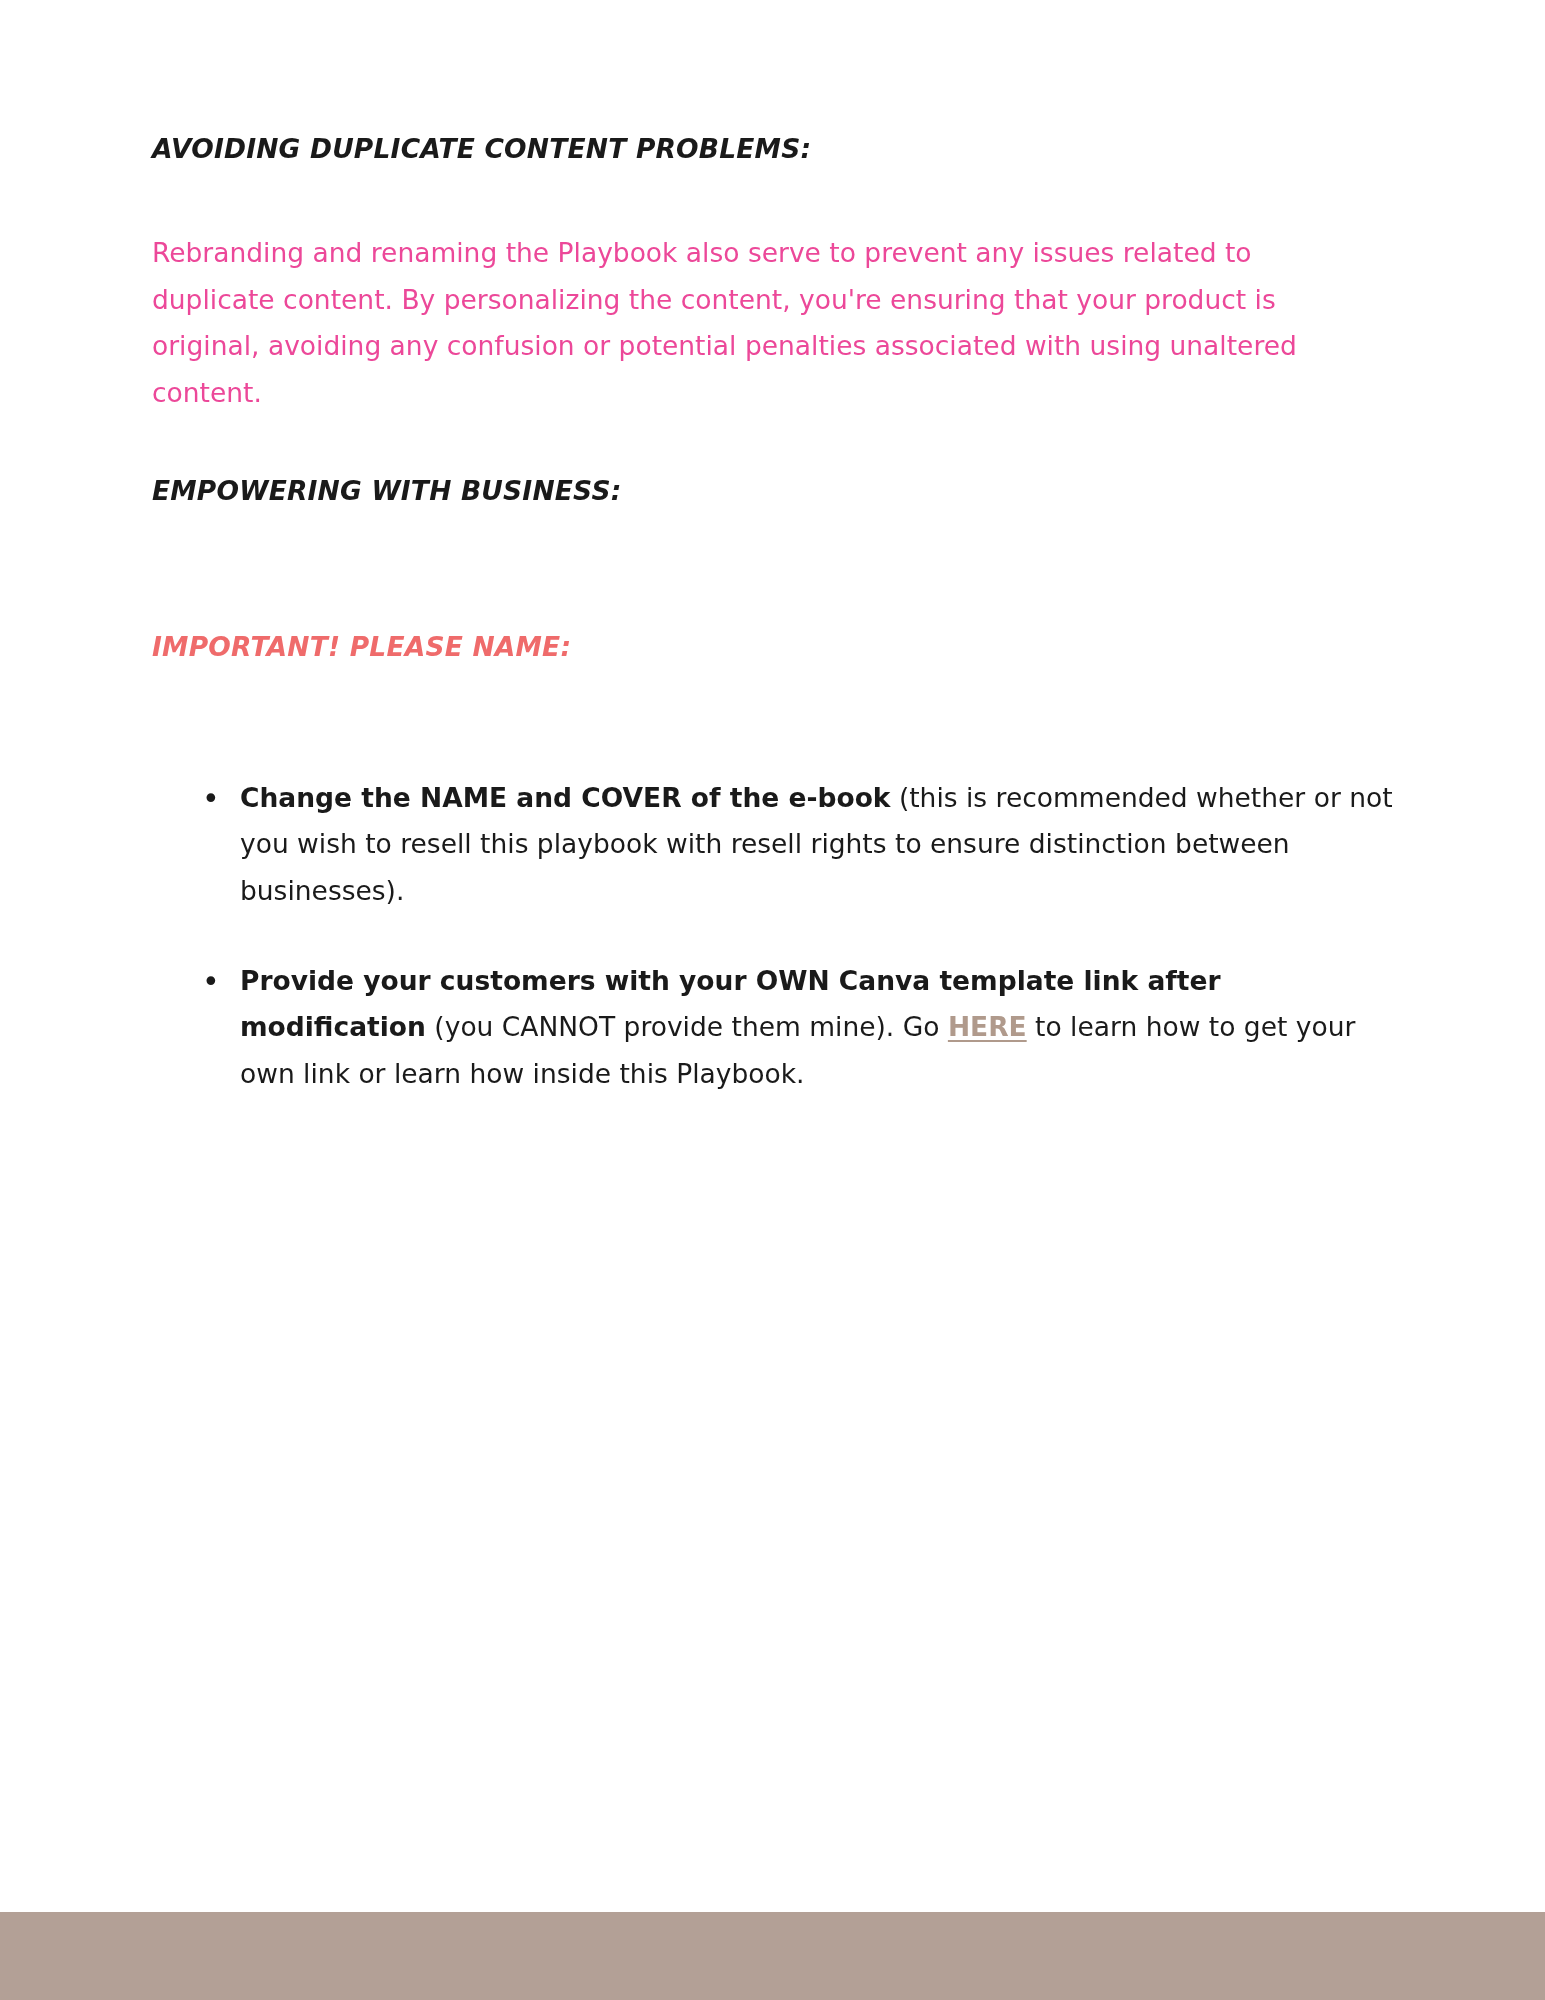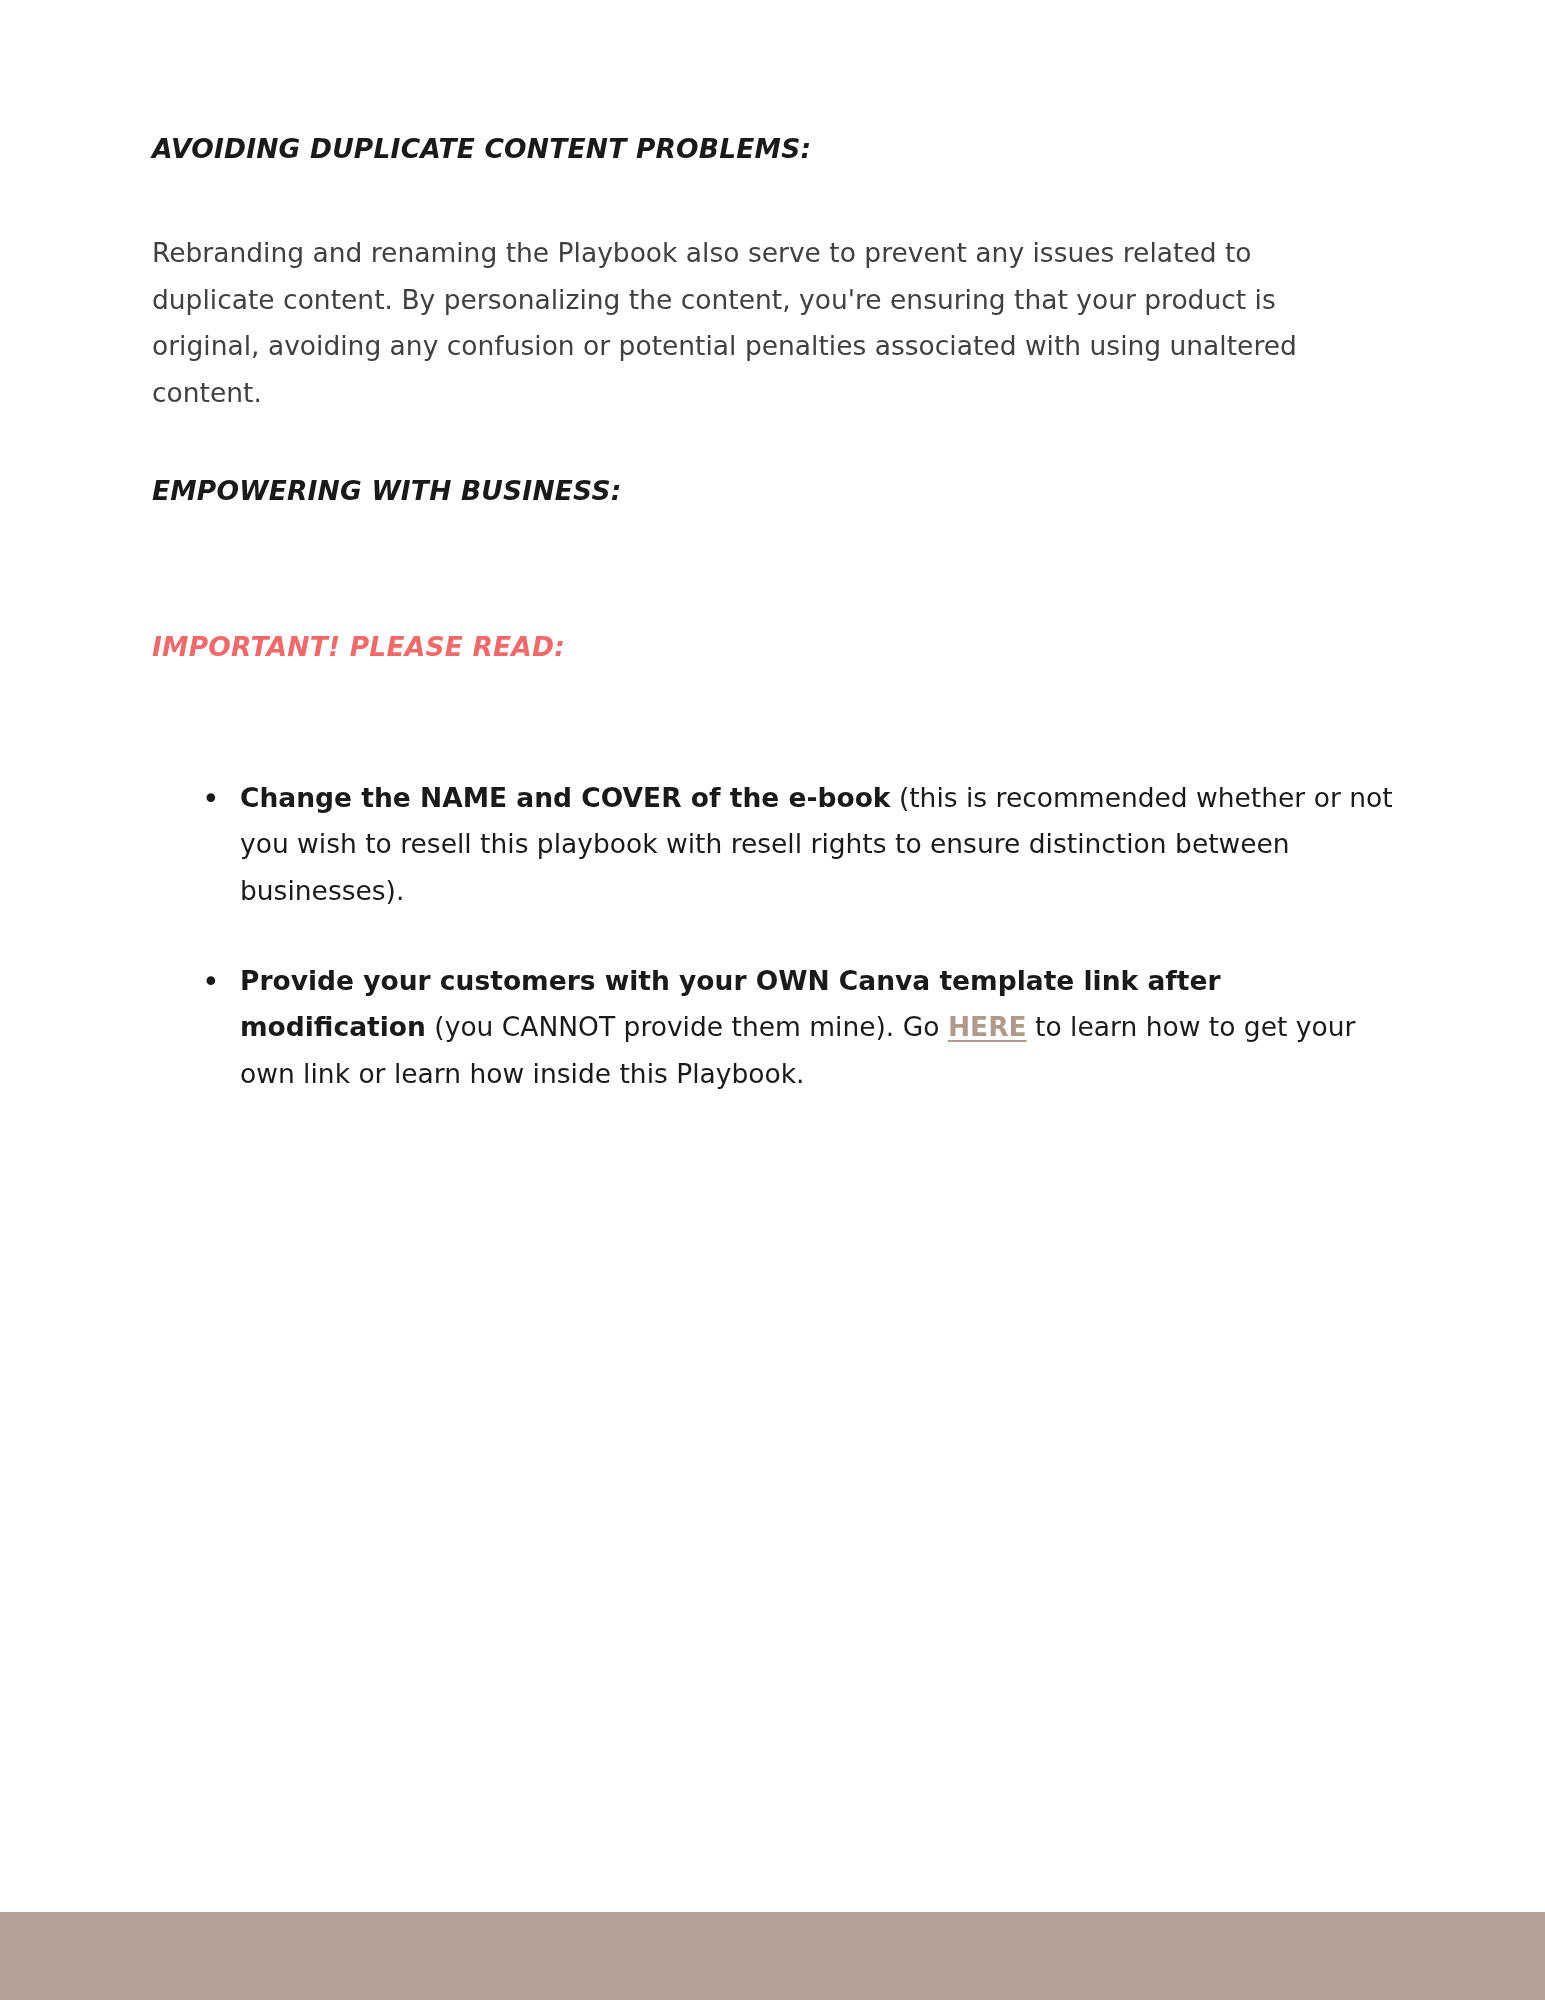--- a/index.html
+++ b/index.html
@@ -38,21 +38,21 @@
     margin: 0 0 0 0;
     line-height: 1.45;
     font-style: italic;
   }
   .heading.accent {
     color: #ef6b6b;
   }
   .para {
     font-size: 26.5px;
     font-weight: normal;
-    color: #404040;
+    color: #ec4899;
     line-height: 1.75;
     margin: 0;
     max-width: 1220px;
   }
   .gap-lg { height: 62px; }
   .gap-md { height: 56px; }
   .gap-sm { height: 46px; }
 
   .bold-para {
     font-size: 26.5px;
@@ -120,21 +120,21 @@
 
     <div class="gap-md"></div>
 
     <h2 class="heading">EMPOWERING WITH BUSINESS:</h2>
 
     <div class="gap-lg"></div>
 
 
     <div class="gap-md"></div>
 
-    <h2 class="heading accent">IMPORTANT! PLEASE READ:</h2>
+    <h2 class="heading accent">IMPORTANT! PLEASE NAME:</h2>
 
     <div class="gap-lg"></div>
 
 
     <div class="gap-sm"></div>
 
     <ul class="bullets">
       <li>
         <span class="b">Change the NAME and COVER of the e-book</span><span> (this is recommended whether or not you wish to resell this playbook with resell rights to ensure distinction between businesses).</span>
       </li>

